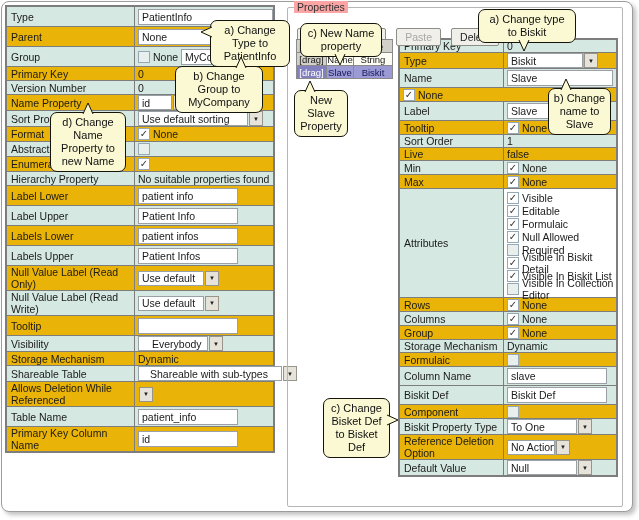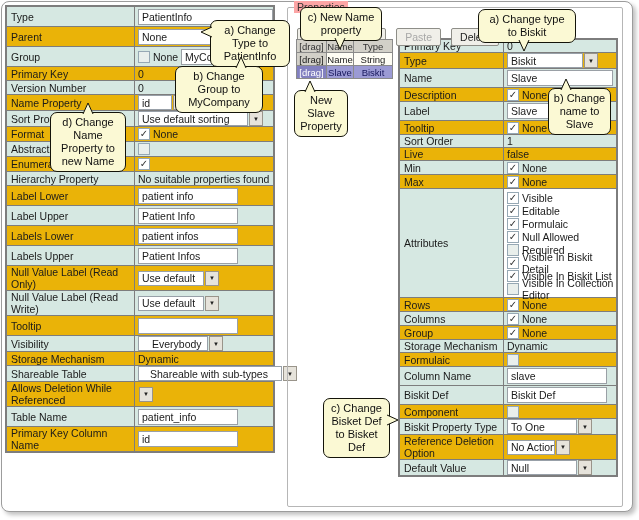--- a/index.html
+++ b/index.html
@@ -286,21 +286,20 @@
         </span>
       </div>
     </div>
     <div class="prow k-input teal">
       <div class="plabel">Name</div>
       <div class="pvalue">
         <span class="tinput" style="width: 106px;">Slave</span>
       </div>
     </div>
     <div class="prow k-check yellow">
-      <div class="plabel">Description</div>
       <div class="pvalue">
         <span class="cb">✓</span>
         <span class="cblabel">None</span>
       </div>
     </div>
     <div class="prow k-input teal">
       <div class="plabel">Label</div>
       <div class="pvalue">
         <span class="tinput" style="width: 76px;">Slave</span>
       </div>
@@ -476,21 +475,21 @@
     </div>
     <div class="callout" style="left: 50px; top: 112px; width: 76px;">
       <div>d) Change</div>
       <div>Name</div>
       <div>Property to</div>
       <div>new Name</div>
       <svg width="12" height="12" style="top: -10px; left: 32px;">
         <path d="M0,11 L5,0 L10,11" fill="#fbf9d4" stroke="#14140a"></path>
       </svg>
     </div>
-    <div class="callout" style="left: 300px; top: 7px; width: 82px; border-radius: 6px;">
+    <div class="callout" style="left: 300px; top: 23px; width: 82px;">
       <div>c) New Name</div>
       <div>property</div>
       <svg width="12" height="12" style="bottom: -10px; left: 34px;">
         <path d="M0,0 L5,11 L10,0" fill="#fbf9d4" stroke="#14140a"></path>
       </svg>
     </div>
     <div class="callout" style="left: 294px; top: 90px; width: 54px;">
       <div>New</div>
       <div>Slave</div>
       <div>Property</div>

